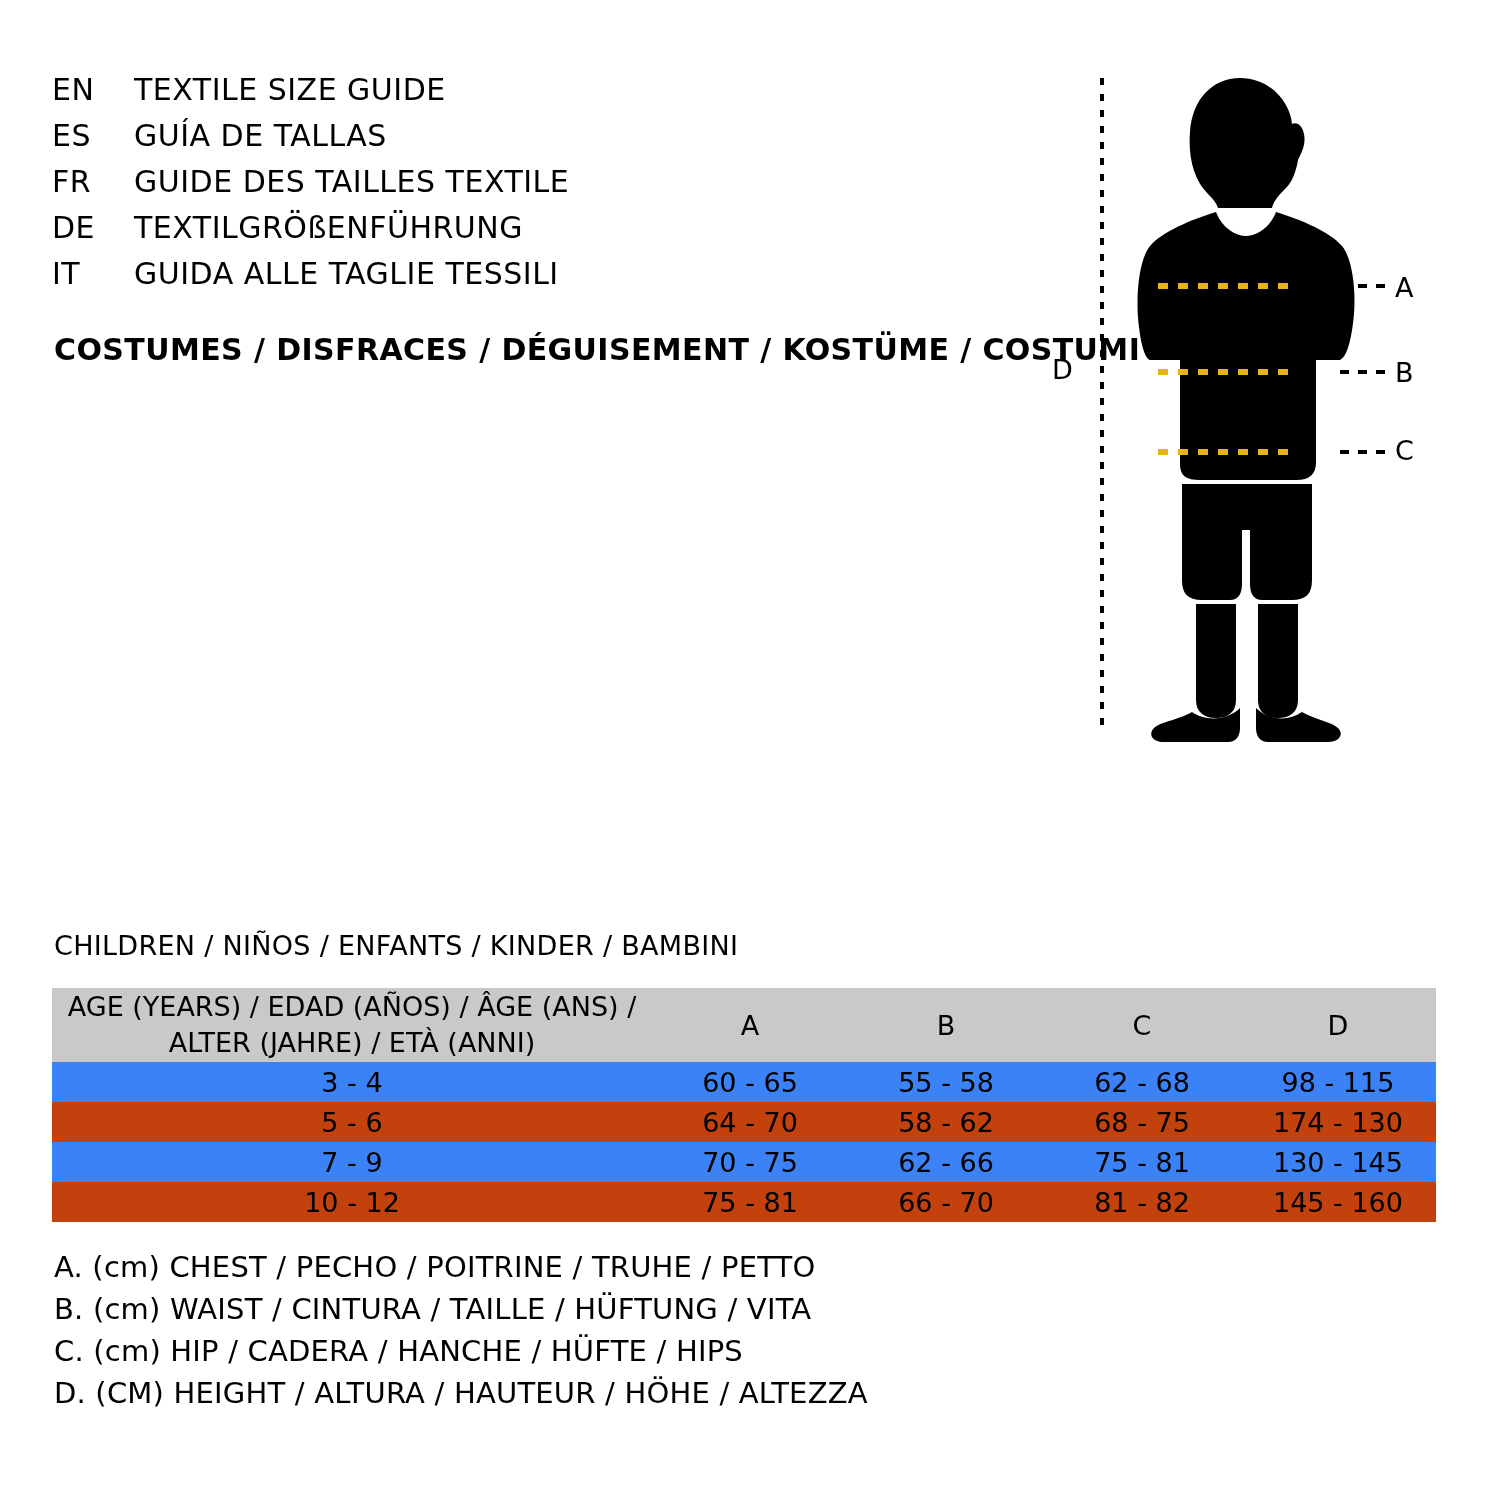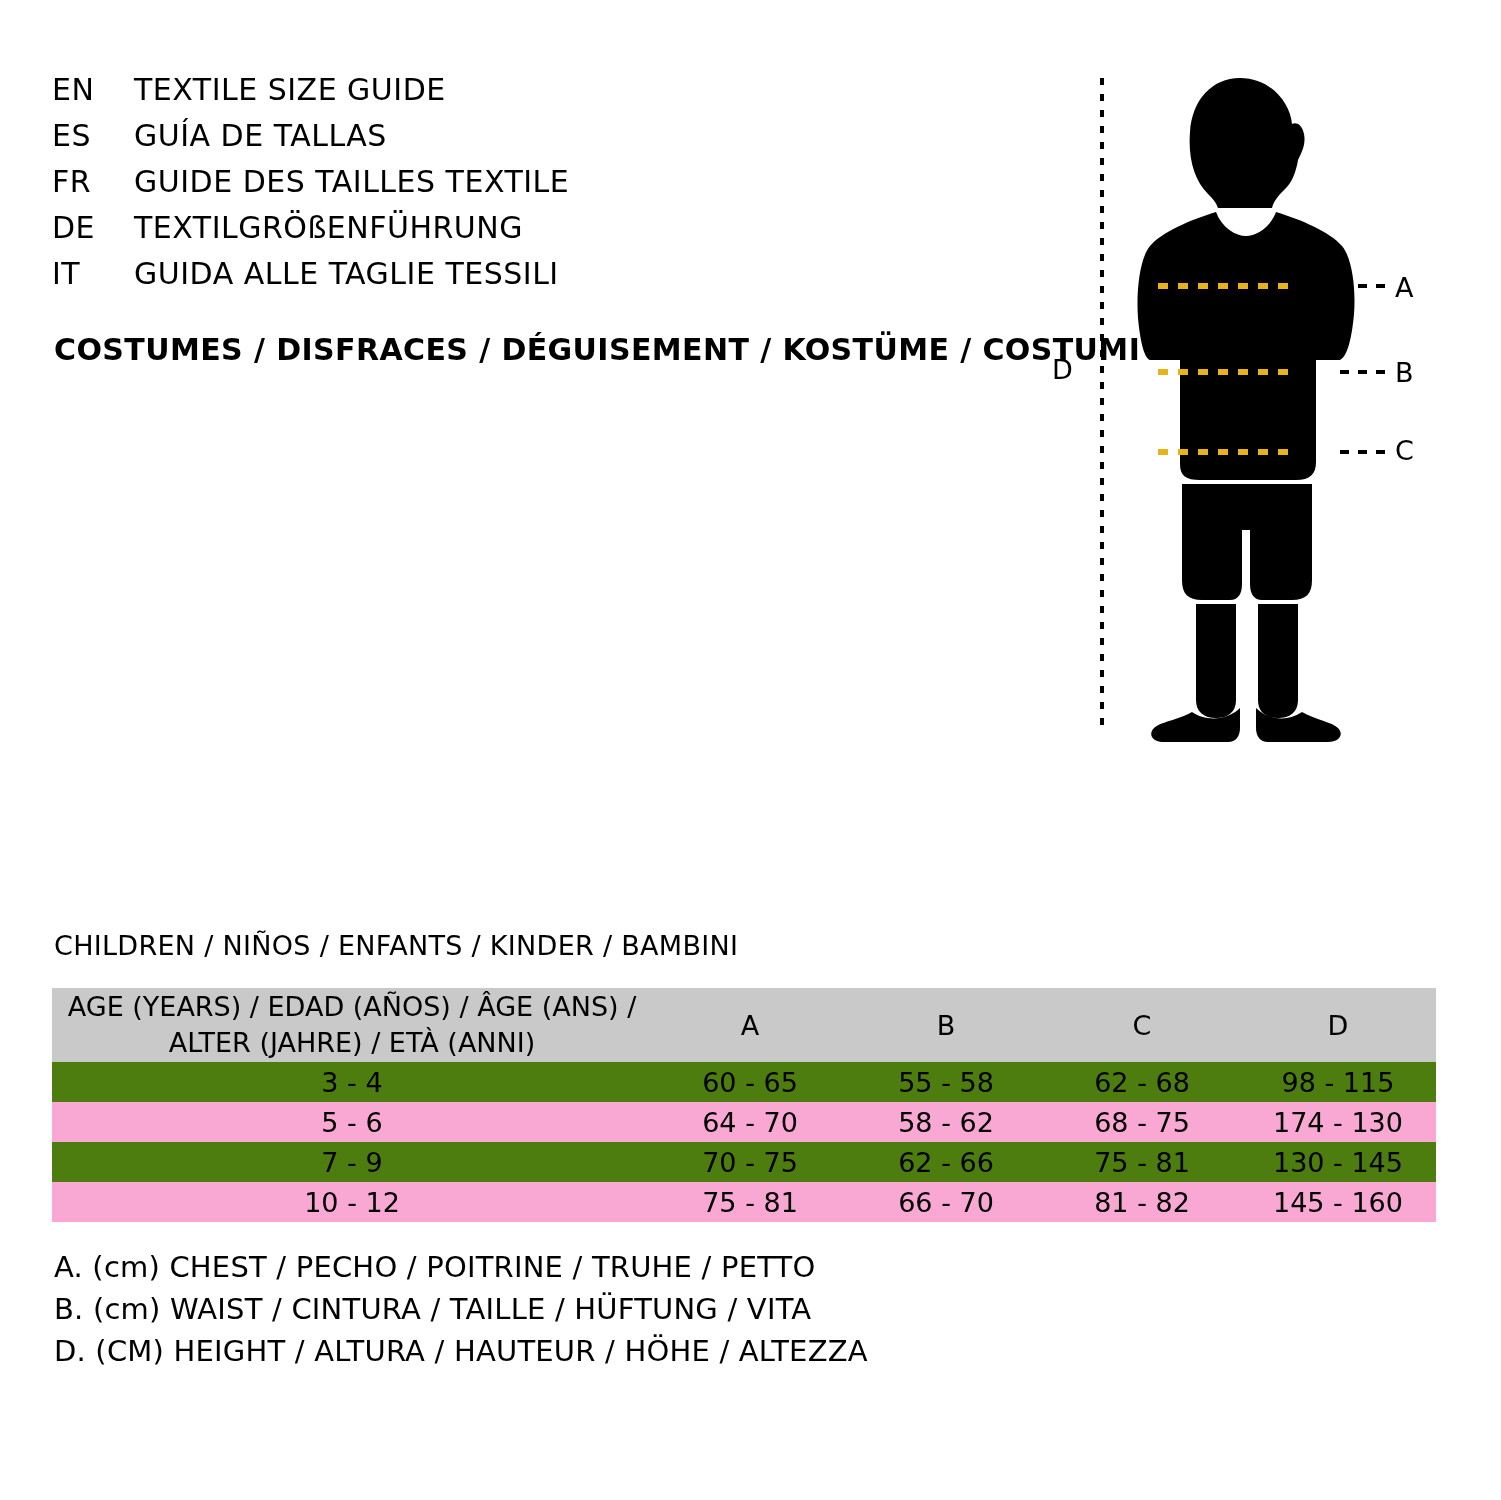--- a/index.html
+++ b/index.html
@@ -100,22 +100,22 @@
   }
   table.size-table thead th {
     height: 74px;
   }
   th.age-head, td.age-cell {
     text-align: left;
     padding-left: 10px;
     width: 600px;
   }
   th.age-head div { line-height: 1.35; }
-  table.size-table tbody tr.odd { background: #4d7c0f; }
-  table.size-table tbody tr.even { background: #f9a8d4; }
+  table.size-table tbody tr.odd { background: #3b82f6; }
+  table.size-table tbody tr.even { background: #c2410c; }
   table.size-table tbody td { height: 40px; }
   col.c-a { width: 196px; }
   col.c-b { width: 196px; }
   col.c-c { width: 196px; }
   col.c-d { width: 196px; }
 
   
   .legend {
     position: absolute;
     left: 54px;
@@ -259,14 +259,15 @@
       <td>66 - 70</td>
       <td>81 - 82</td>
       <td>145 - 160</td>
     </tr>
   </tbody>
 </table>
 
 <div class="legend">
   <div class="legend-row">A. (cm) CHEST / PECHO / POITRINE / TRUHE / PETTO</div>
   <div class="legend-row">B. (cm) WAIST / CINTURA / TAILLE / HÜFTUNG / VITA</div>
+  <div class="legend-row">C. (cm) HIP / CADERA / HANCHE / HÜFTE / HIPS</div>
   <div class="legend-row">D. (CM) HEIGHT / ALTURA / HAUTEUR / HÖHE / ALTEZZA</div>
 </div>
 
 </body></html>

